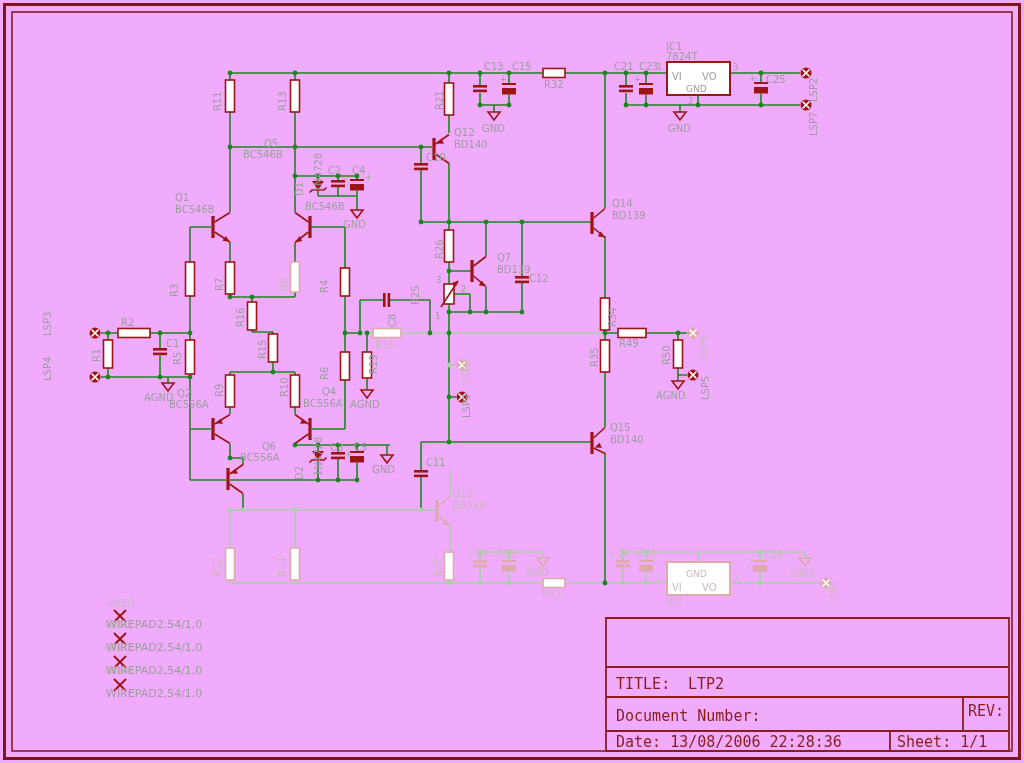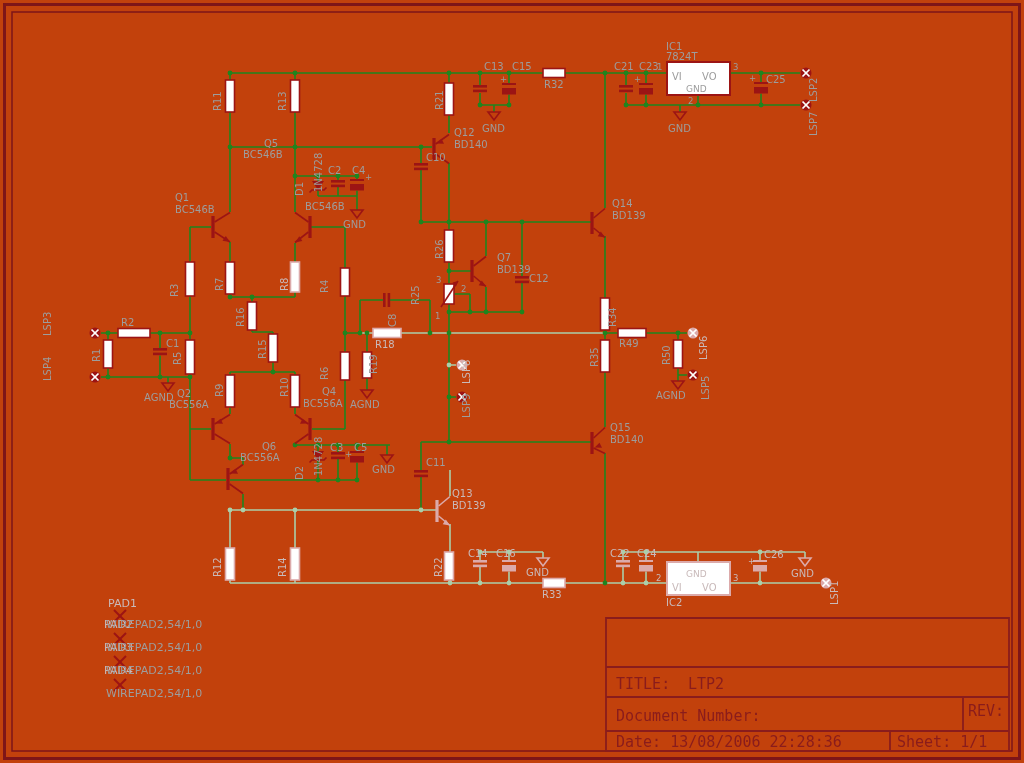--- a/index.html
+++ b/index.html
@@ -1,16 +1,16 @@
 <!DOCTYPE html>
 <html><head>
 <meta charset="utf-8">
 <style>
   html,body{margin:0;padding:0;background:#ffffff;}
-  #stage{position:relative;width:1024px;height:763px;background:#c2410c;overflow:hidden;}
+  #stage{position:relative;width:1024px;height:763px;background:#f0abfc;overflow:hidden;}
   svg{display:block;}
   svg text{font-family:"DejaVu Sans", sans-serif;}
   .w  {stroke:#1e851e;stroke-width:1.6;fill:none;}
   .wf {stroke:#aacfaa;stroke-width:1.6;fill:none;}
   .sym {stroke:#9c1414;stroke-width:1.6;fill:none;}
   .symf{stroke:#dcaaaa;stroke-width:1.6;fill:none;}
   .rb {fill:#ffffff;stroke:#9c1414;stroke-width:1.6;}
   .rbf{fill:#ffffff;stroke:#dcaaaa;stroke-width:1.6;}
   .cp {fill:#9c1414;}
   .cpf{fill:#dcaaaa;}

